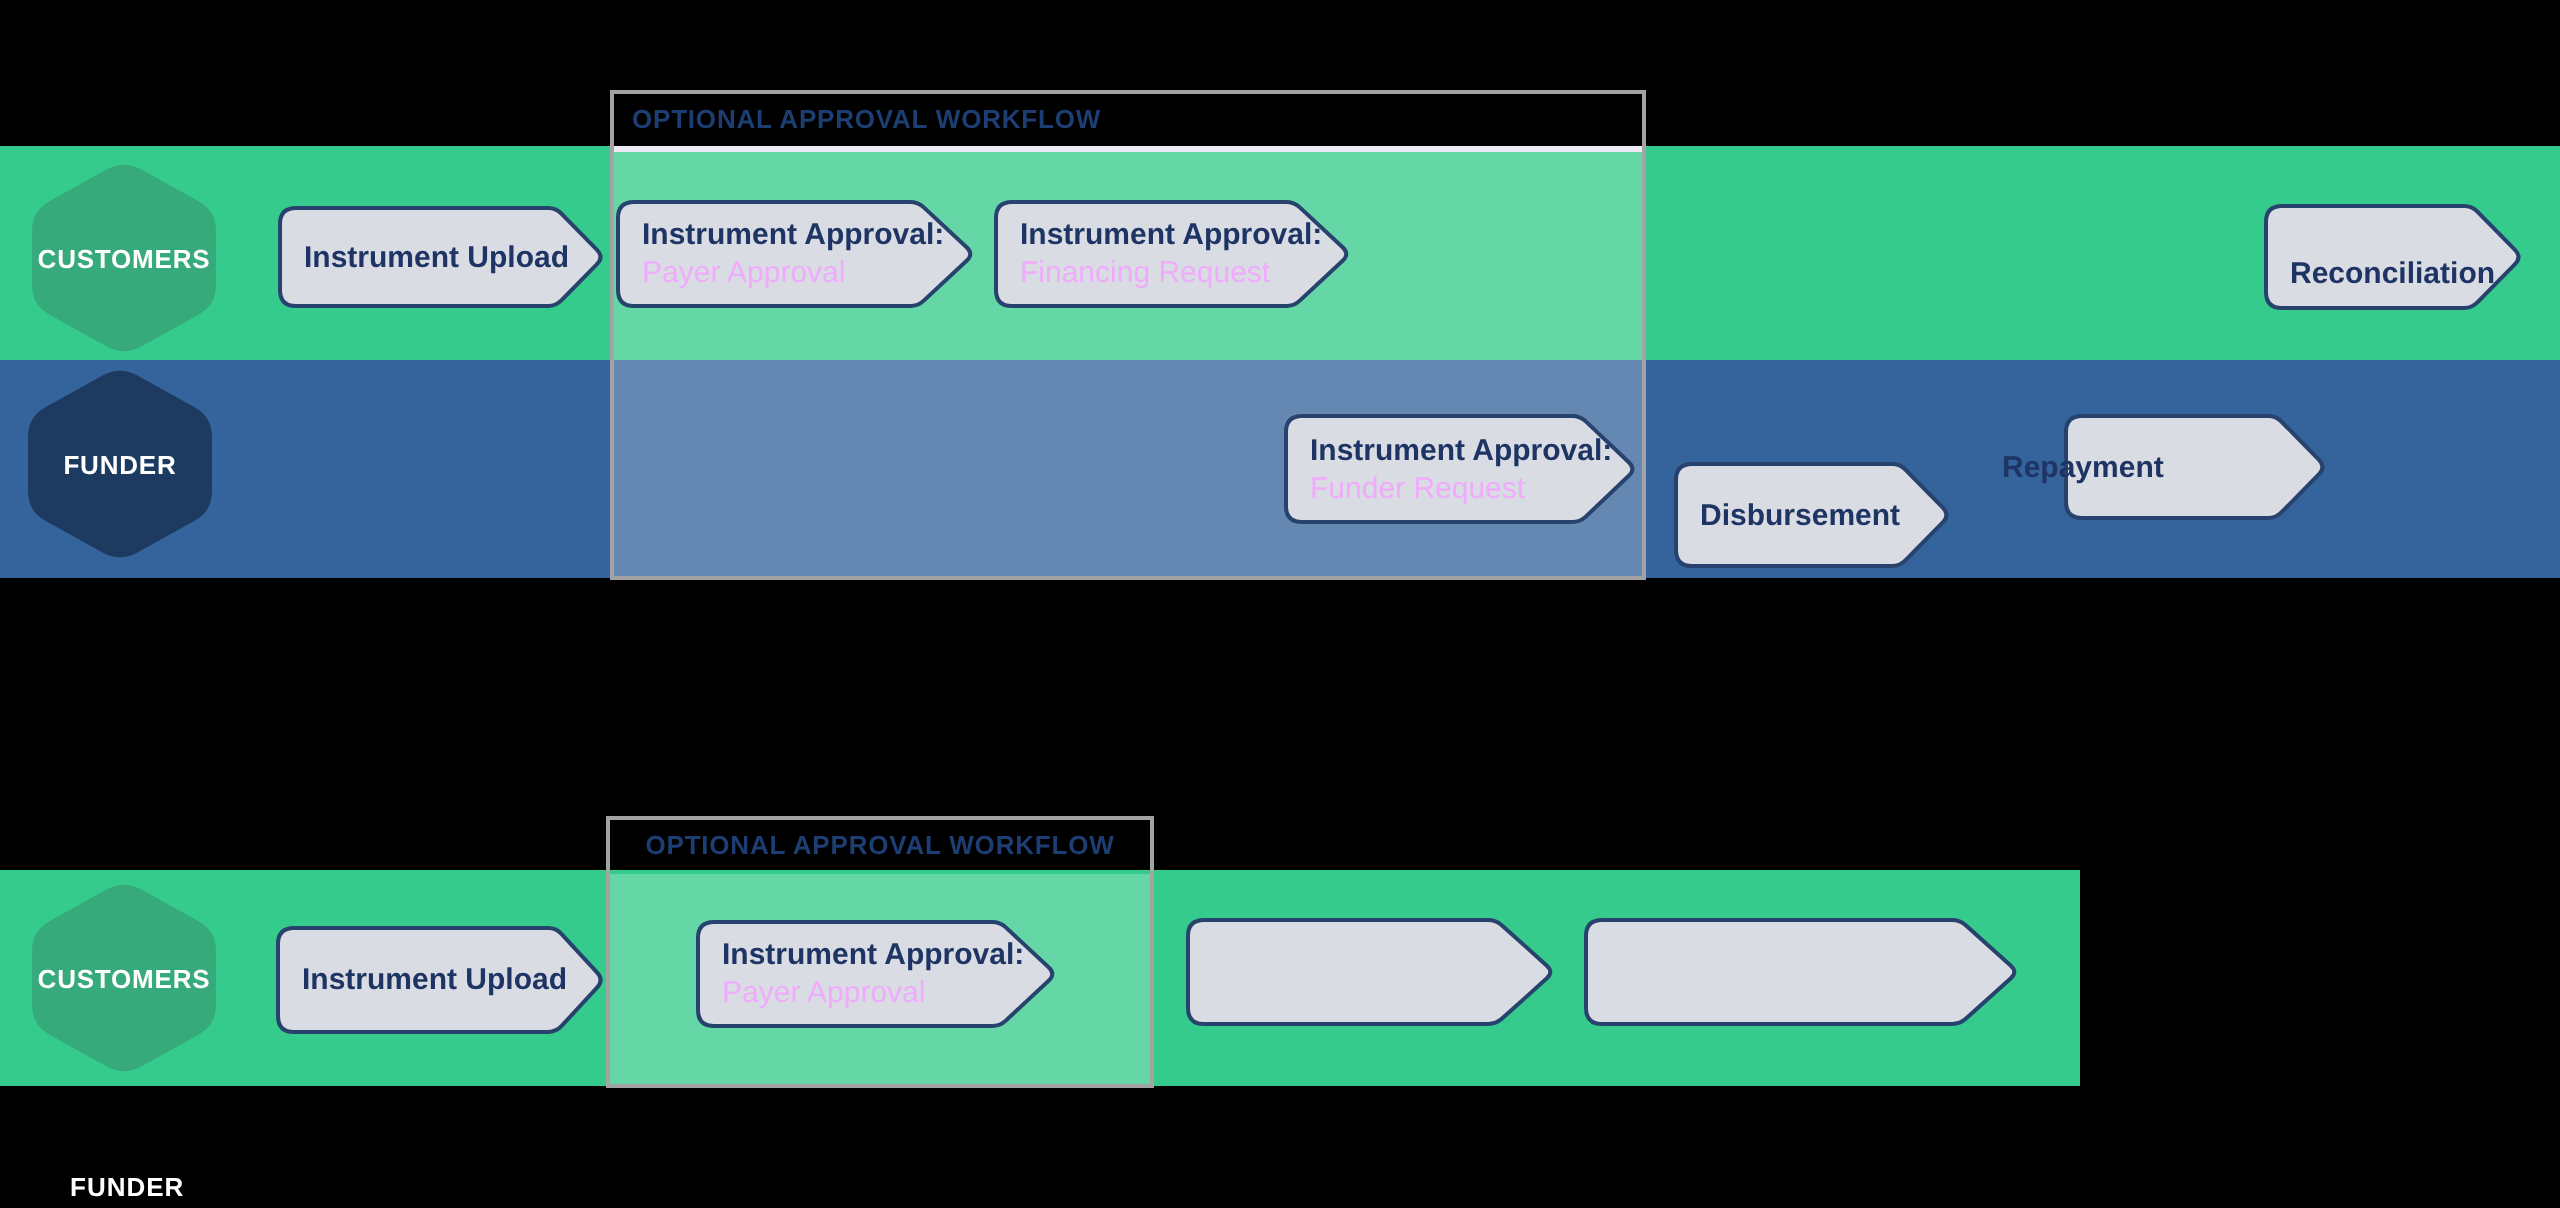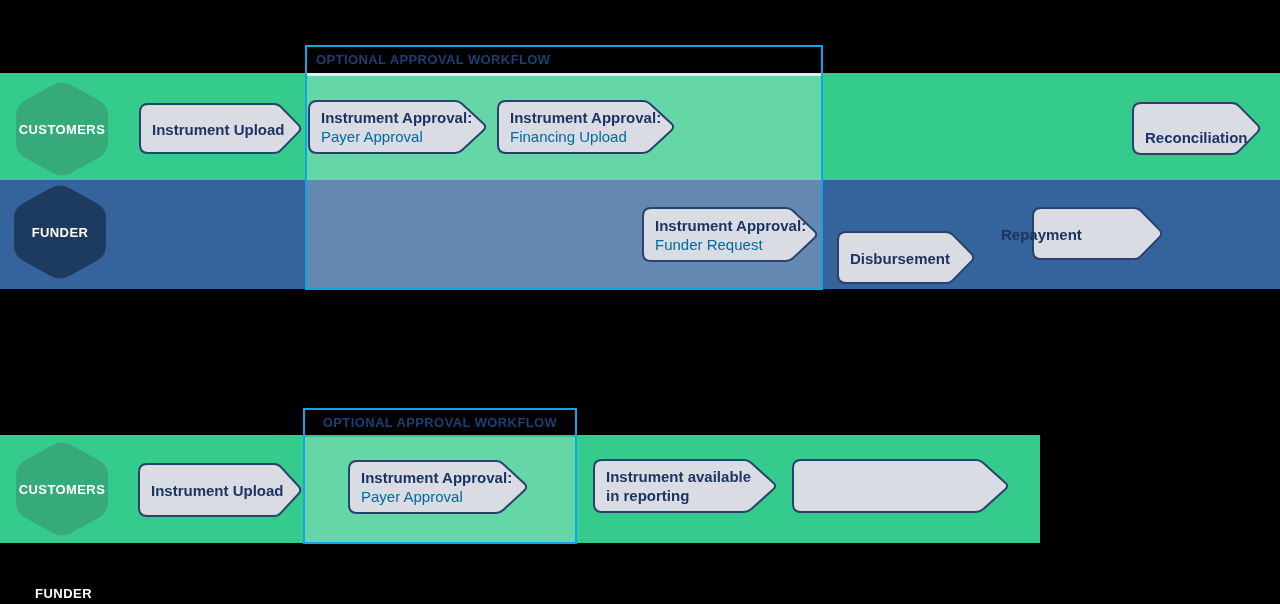--- a/index.html
+++ b/index.html
@@ -1,41 +1,41 @@
 <!DOCTYPE html>
 <html><head>
 <meta charset="utf-8">
 <style>
   html,body{margin:0;padding:0;background:#000;}
   #stage{
     position:relative;width:1280px;height:604px;background:#000;
     overflow:hidden;font-family:"Liberation Sans",sans-serif;
   }
   .lane{position:absolute;z-index:1;}
-  .obox{position:absolute;z-index:2;border:2px solid #0ea5e9;box-sizing:border-box;}
+  .obox{position:absolute;z-index:2;border:2px solid #a3a3a3;box-sizing:border-box;}
   .obox-label{
     position:absolute;left:0;right:0;top:0;
     font-size:13px;font-weight:bold;letter-spacing:.4px;color:#1c3e72;
     line-height:25px;white-space:nowrap;
   }
   .obox-label.left{text-align:left;padding-left:9px;}
   .obox-label.center{text-align:center;}
   .obox-sep{position:absolute;left:0;right:0;height:3px;background:#eceaf4;}
   .obox-overlay{position:absolute;left:0;right:0;bottom:0;background:rgba(255,255,255,0.24);}
   .hex{position:absolute;z-index:3;}
   .hex svg{display:block;overflow:visible;}
   .hex-label{
     position:absolute;left:0;top:0;width:100%;height:100%;
     display:flex;align-items:center;justify-content:center;
     color:#fff;font-size:13px;font-weight:bold;letter-spacing:.4px;
   }
   .step{position:absolute;z-index:4;}
   .step svg{display:block;overflow:visible;}
   .step-text{position:absolute;left:13px;top:50%;transform:translateY(-50%);}
-  .line{font-size:15px;line-height:19px;color:#0369a1;white-space:nowrap;}
+  .line{font-size:15px;line-height:19px;color:#f0abfc;white-space:nowrap;}
   .line.bold{font-weight:bold;color:#1e3464;}
   .floating-label{
     position:absolute;z-index:4;color:#ffffff;
     font-size:13px;font-weight:bold;letter-spacing:.5px;white-space:nowrap;
   }
 </style>
 </head>
 <body>
 
 <div id="stage">
@@ -74,21 +74,21 @@
         <div class="line bold">Instrument Approval:</div>
         <div class="line">Payer Approval</div>
       </div>
     </div>
     <div class="step" style="left: 497px; top: 100px; width: 179px; height: 54px;">
       <svg width="179" height="54">
         <path d="M1.0 9.0 Q1.0 1.0 9.0 1.0 L146.0 1.0 Q150.0 1.0 152.9 3.7 L174.3 23.6 Q178.0 27.0 174.3 30.4 L152.9 50.3 Q150.0 53.0 146.0 53.0 L9.0 53.0 Q1.0 53.0 1.0 45.0 Z" fill="#d9dce3" stroke="#27426d" stroke-width="2" stroke-linejoin="round"></path>
       </svg>
       <div class="step-text">
         <div class="line bold">Instrument Approval:</div>
-        <div class="line">Financing Upload</div>
+        <div class="line">Financing Request</div>
       </div>
     </div>
     <div class="step" style="left: 642px; top: 207px; width: 177px; height: 55px;">
       <svg width="177" height="55">
         <path d="M1.0 9.0 Q1.0 1.0 9.0 1.0 L144.0 1.0 Q148.0 1.0 150.9 3.7 L172.4 24.1 Q176.0 27.5 172.4 30.9 L150.9 51.3 Q148.0 54.0 144.0 54.0 L9.0 54.0 Q1.0 54.0 1.0 46.0 Z" fill="#d9dce3" stroke="#27426d" stroke-width="2" stroke-linejoin="round"></path>
       </svg>
       <div class="step-text">
         <div class="line bold">Instrument Approval:</div>
         <div class="line">Funder Request</div>
       </div>
@@ -142,24 +142,20 @@
       </svg>
       <div class="step-text">
         <div class="line bold">Instrument Approval:</div>
         <div class="line">Payer Approval</div>
       </div>
     </div>
     <div class="step" style="left: 593px; top: 459px; width: 185px; height: 54px;">
       <svg width="185" height="54">
         <path d="M1.0 9.0 Q1.0 1.0 9.0 1.0 L151.0 1.0 Q155.0 1.0 158.0 3.7 L180.3 23.7 Q184.0 27.0 180.3 30.3 L158.0 50.3 Q155.0 53.0 151.0 53.0 L9.0 53.0 Q1.0 53.0 1.0 45.0 Z" fill="#d9dce3" stroke="#27426d" stroke-width="2" stroke-linejoin="round"></path>
       </svg>
-      <div class="step-text">
-        <div class="line bold">Instrument available</div>
-        <div class="line bold">in reporting</div>
-      </div>
     </div>
     <div class="step" style="left: 792px; top: 459px; width: 218px; height: 54px;">
       <svg width="218" height="54">
         <path d="M1.0 9.0 Q1.0 1.0 9.0 1.0 L184.0 1.0 Q188.0 1.0 191.0 3.7 L213.3 23.7 Q217.0 27.0 213.3 30.3 L191.0 50.3 Q188.0 53.0 184.0 53.0 L9.0 53.0 Q1.0 53.0 1.0 45.0 Z" fill="#d9dce3" stroke="#27426d" stroke-width="2" stroke-linejoin="round"></path>
       </svg>
     </div>
     <div class="floating-label" style="left: 35px; top: 586px;">FUNDER</div>
   </div>
 
 </body></html>

